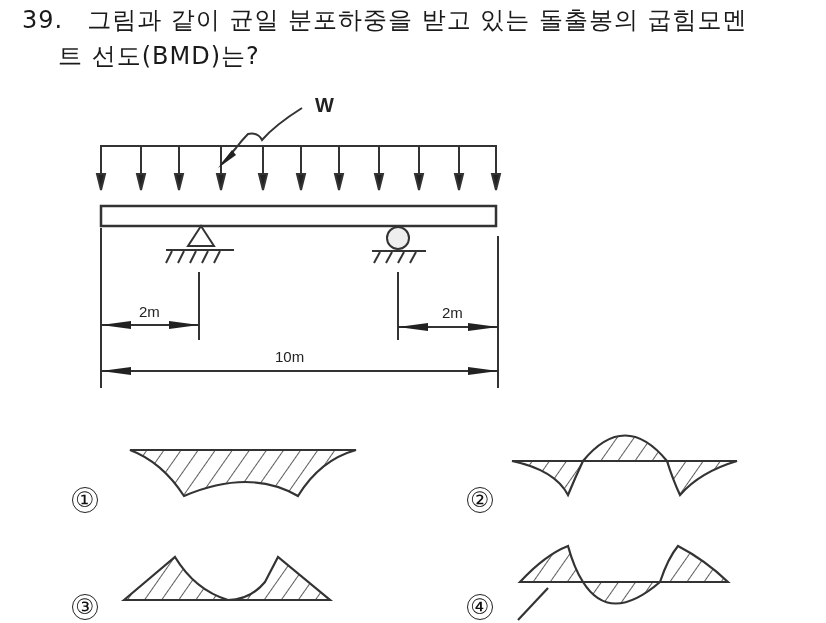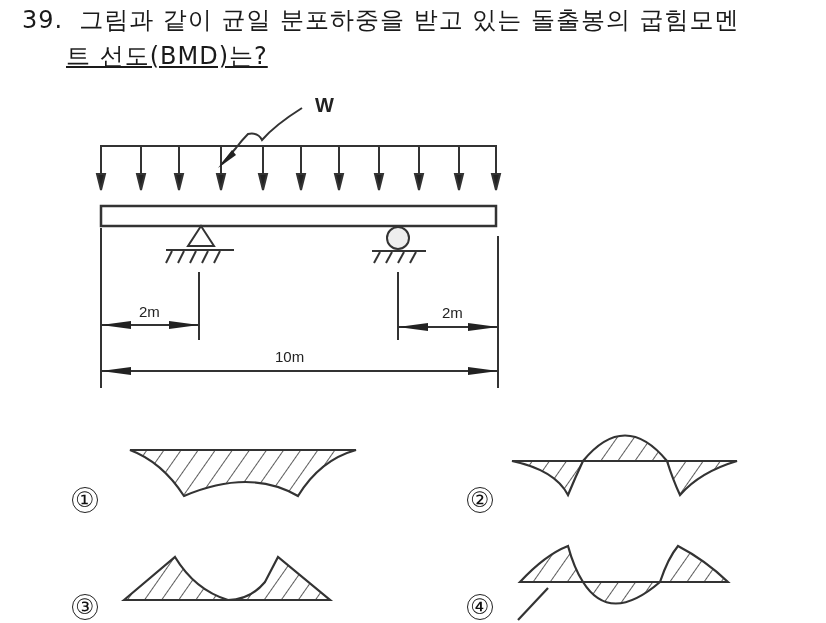--- a/index.html
+++ b/index.html
@@ -1,20 +1,20 @@
 <!DOCTYPE html>
 <html><head>
 <meta charset="utf-8">
 <style>
   html, body { margin: 0; padding: 0; background: #ffffff; }
   body { width: 826px; height: 623px; position: relative; overflow: hidden; font-family: "DejaVu Sans", sans-serif; color: #111; }
   .q-line { position: absolute; font-size: 24px; letter-spacing: 1px; white-space: nowrap; color: #1a1a1a; }
   #q1 { left: 22px; top: 4px; }
-  #q2 { left: 66px; top: 40px; text-decoration: underline; }
-  .q-num { margin-right: 16px; }
+  #q2 { left: 58px; top: 40px; }
+  .q-num { margin-right: 24px; }
   svg { position: absolute; left: 0; top: 0; }
   .choice-label { position: absolute; font-size: 21px; width: 24px; height: 24px; border: 1.5px solid #222; border-radius: 50%; display: flex; align-items: center; justify-content: center; line-height: 1; font-family: "DejaVu Sans", sans-serif; }
 </style>
 </head>
 <body>
 
 <div class="q-line" id="q1">
   <span class="q-num">39.</span><span>그림과 같이 균일 분포하중을 받고 있는 돌출봉의 굽힘모멘</span>
 </div>
 <div class="q-line" id="q2">트 선도(BMD)는?</div>

